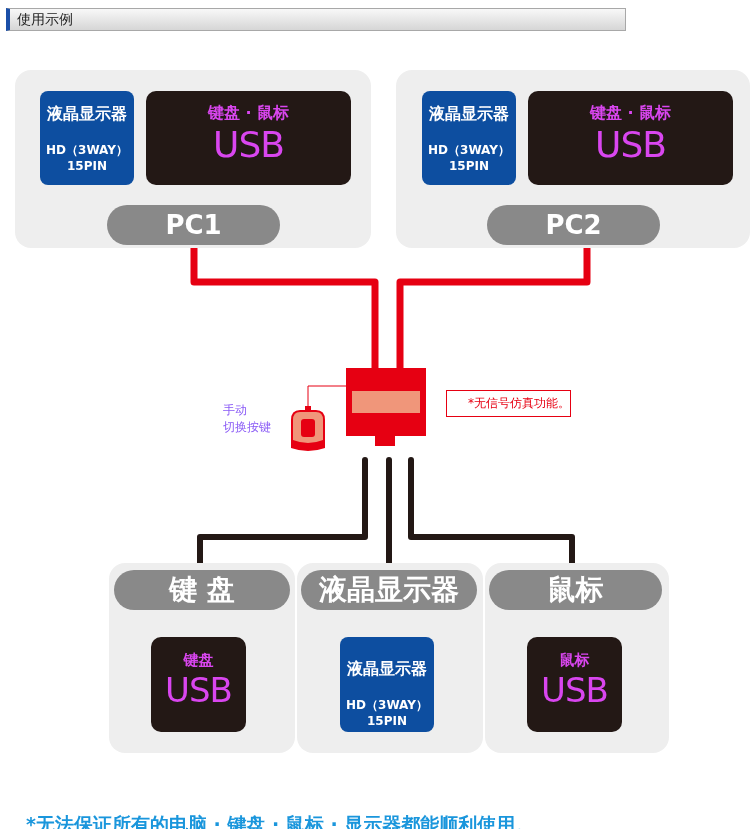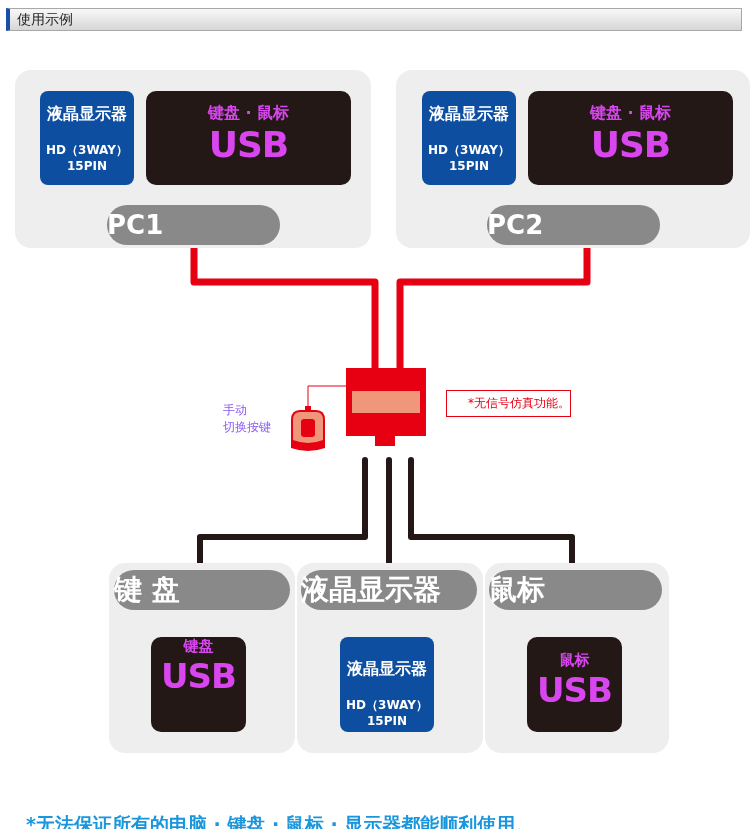--- a/index.html
+++ b/index.html
@@ -1,26 +1,26 @@
 <!DOCTYPE html>
 <html><head>
 <meta charset="utf-8">
 <style>
 *{box-sizing:border-box;margin:0;padding:0}
 body{width:750px;height:829px;background:#fff;position:relative;overflow:hidden;font-family:"DejaVu Sans","Liberation Sans",sans-serif}
-.hdr{position:absolute;left:6px;top:8px;width:736px;height:23px;border:1px solid #a8a8a8;border-left:4px solid #1a4fa8;background:linear-gradient(#f8f8f8,#d6d6d6);font-size:14px;color:#222;padding-left:7px;line-height:21px}
+.hdr{position:absolute;left:6px;top:8px;width:620px;height:23px;border:1px solid #a8a8a8;border-left:4px solid #1a4fa8;background:linear-gradient(#f8f8f8,#d6d6d6);font-size:14px;color:#222;padding-left:7px;line-height:21px}
 .panel{position:absolute;background:#eeeeee;border-radius:16px}
 .blue{position:absolute;background:#0d4ea0;border-radius:8px;color:#fff;text-align:center}
 .blue .t1{font-size:16px;font-weight:bold;margin-top:13px}
 .blue .t2{font-size:12px;font-weight:bold;margin-top:17px}
 .blue .t3{font-size:12px;font-weight:bold}
 .black{position:absolute;background:#231815;border-radius:10px;color:#d946ef;text-align:center}
 .black .k{font-size:16px;font-weight:bold}
-.black .u{font-family:"DejaVu Sans",sans-serif;font-weight:bold;font-size:36px;letter-spacing:-1px}
-.pill{position:absolute;background:#898989;border-radius:20px;color:#fff;text-align:left;font-weight:bold}
+.black .u{font-family:"DejaVu Sans",sans-serif;font-weight:normal;font-size:36px;letter-spacing:-1px}
+.pill{position:absolute;background:#898989;border-radius:20px;color:#fff;text-align:center;font-weight:bold}
 svg{position:absolute;left:0;top:0}
 .note{position:absolute;left:446px;top:390px;width:125px;height:27px;border:1px solid #e60012;color:#e60012;font-size:12px;line-height:25px;text-align:right}
 .manual{position:absolute;left:223px;top:402px;font-size:12px;color:#8b5cf6;line-height:17px}
 .foot{position:absolute;left:26px;top:812px;color:#1a96dc;font-size:19px;font-weight:bold}
 </style>
 </head>
 <body>
 
 <div class="hdr">使用示例</div>
 
@@ -71,21 +71,21 @@
 
 <div class="manual">
   <div>手动</div>
   <div>切换按键</div>
 </div>
 <div class="note">*无信号仿真功能。</div>
 
 <div class="panel" style="left:109px;top:563px;width:186px;height:190px"></div>
 <div class="pill" style="left:114px;top:570px;width:176px;height:40px;font-size:28px;line-height:40px">键 盘</div>
 <div class="black" style="left:151px;top:637px;width:95px;height:95px">
-  <div class="k" style="font-size:15px">键盘</div>
+  <div class="k" style="margin-top:14px;font-size:15px">键盘</div>
   <div class="u" style="font-size:34px">USB</div>
 </div>
 
 <div class="panel" style="left:297px;top:563px;width:186px;height:190px"></div>
 <div class="pill" style="left:301px;top:570px;width:176px;height:40px;font-size:28px;line-height:40px">液晶显示器</div>
 <div class="blue" style="left:340px;top:637px;width:94px;height:95px">
   <div class="t1" style="margin-top:22px">液晶显示器</div>
   <div class="t2">HD（3WAY）</div>
   <div class="t3">15PIN</div>
 </div>

